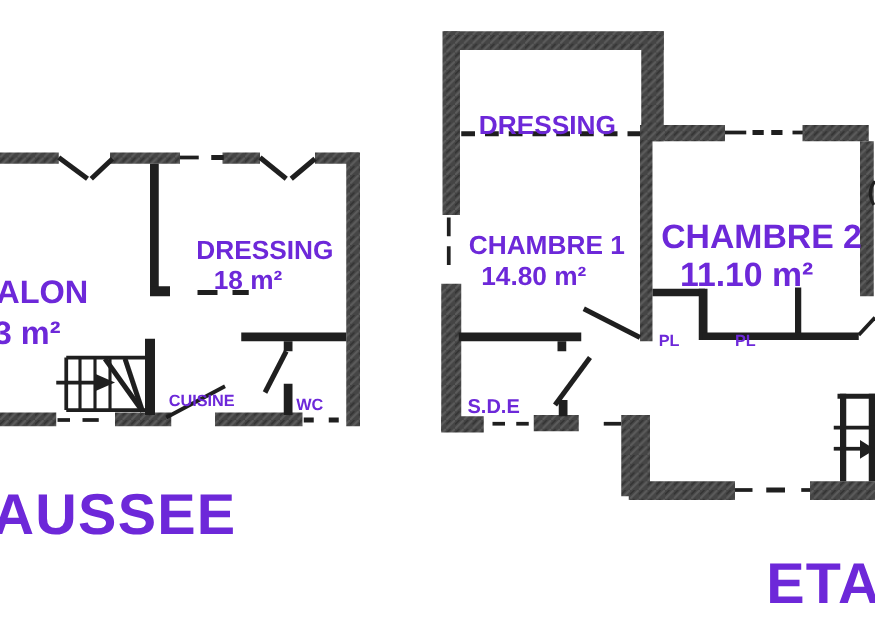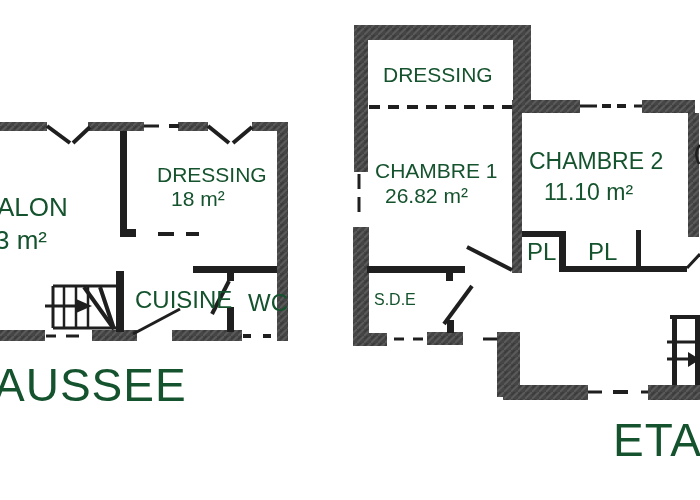--- a/index.html
+++ b/index.html
@@ -3,26 +3,26 @@
 <meta charset="utf-8">
 <style>
   html,body{margin:0;padding:0;}
   body{
     width:700px;height:500px;position:relative;overflow:hidden;
     background:#ffffff;
     font-family:"Liberation Sans",sans-serif;
   }
   #plan-svg{position:absolute;left:0;top:0;}
   .lbl{
-    position:absolute;font-weight:normal;color:#14532d;
-    white-space:nowrap;line-height:1;letter-spacing:0px;
+    position:absolute;font-weight:bold;color:#6d28d9;
+    white-space:nowrap;line-height:1;letter-spacing:0px;margin-top:26px;
   }
   .fs-room{font-size:21px;}
-  .fs-room2{font-size:23px;}
-  .fs-small{font-size:24px;}
+  .fs-room2{font-size:27px;}
+  .fs-small{font-size:13px;}
   .fs-sde{font-size:16px;}
   .fs-salon{font-size:26px;}
   .fs-floor{font-size:46px;letter-spacing:1px;}
 </style>
 </head>
 <body>
 
 <svg id="plan-svg" width="700" height="500" viewBox="0 0 700 500">
   <defs>
     <pattern id="wh" width="7" height="7" patternUnits="userSpaceOnUse">
@@ -140,24 +140,24 @@
       <polygon points="688,352 700,359.5 688,367" fill="#1f1f1f"></polygon>
     </g>
   </g>
 </svg>
 
 <div class="lbl fs-salon" style="left:-3px;top:194px;">ALON</div>
 <div class="lbl fs-salon" style="left:-5px;top:227px;">3 m²</div>
 <div class="lbl fs-room" style="left:157px;top:164px;">DRESSING</div>
 <div class="lbl fs-room" style="left:171px;top:188px;">18 m²</div>
 <div class="lbl fs-small" style="left:135px;top:288px;">CUISINE</div>
-<div class="lbl fs-small" style="left:248px;top:291px;">WC</div>
+<div class="lbl fs-small" style="left:237px;top:291px;">WC</div>
 <div class="lbl fs-floor" style="left:-6px;top:362px;">AUSSEE</div>
 
 <div class="lbl fs-room" style="left:383px;top:64px;">DRESSING</div>
 <div class="lbl fs-room" style="left:375px;top:160px;text-align:center;">CHAMBRE 1</div>
-<div class="lbl fs-room" style="left:385px;top:185px;">26.82 m²</div>
+<div class="lbl fs-room" style="left:385px;top:185px;">14.80 m²</div>
 <div class="lbl fs-room2" style="left:529px;top:150px;">CHAMBRE 2</div>
 <div class="lbl fs-room2" style="left:544px;top:181px;">11.10 m²</div>
 <div class="lbl fs-small" style="left:527px;top:240px;">PL</div>
 <div class="lbl fs-small" style="left:588px;top:240px;">PL</div>
 <div class="lbl fs-sde" style="left:374px;top:292px;">S.D.E</div>
 <div class="lbl fs-floor" style="left:613px;top:417px;">ETAGE</div>
 
 </body></html>

